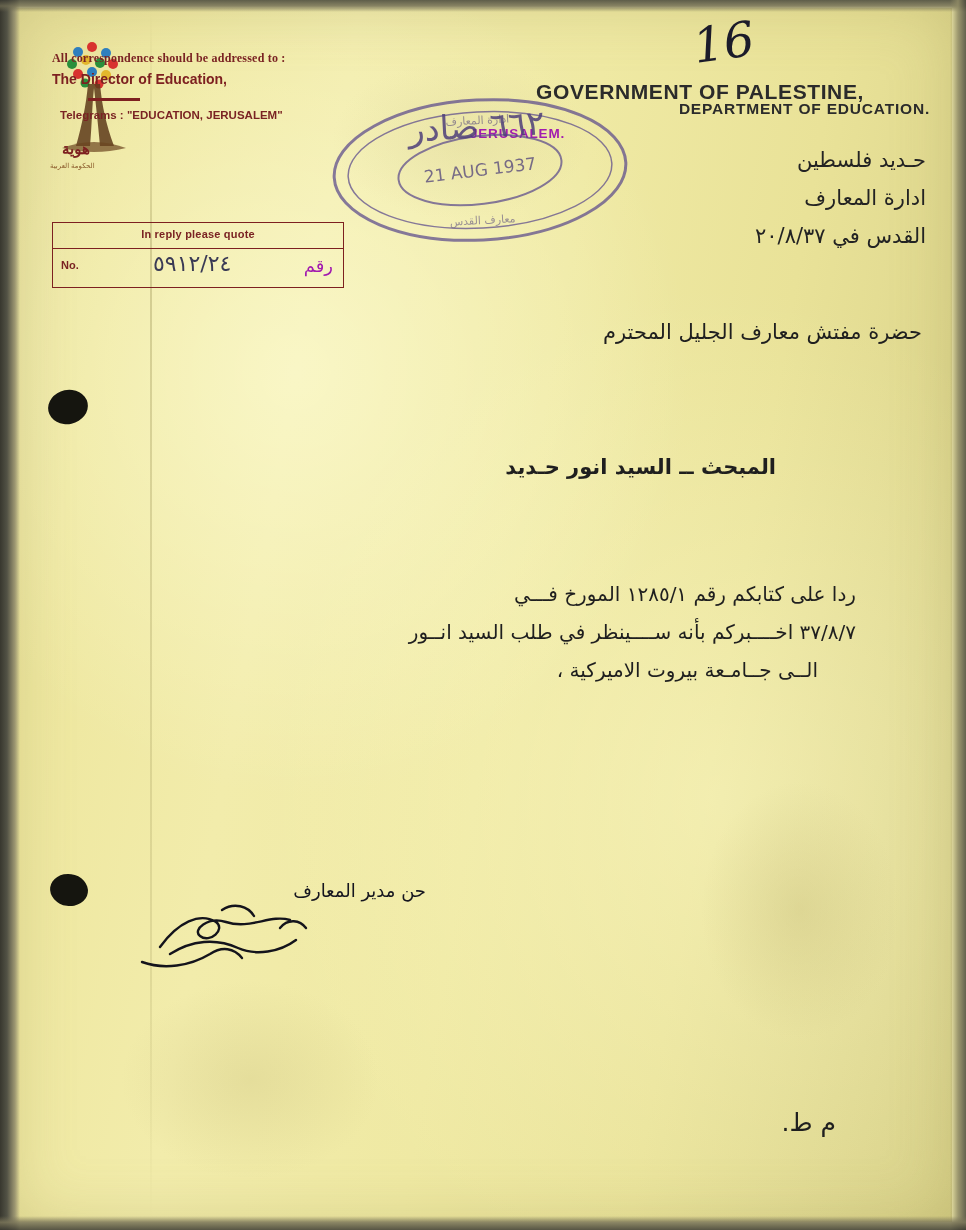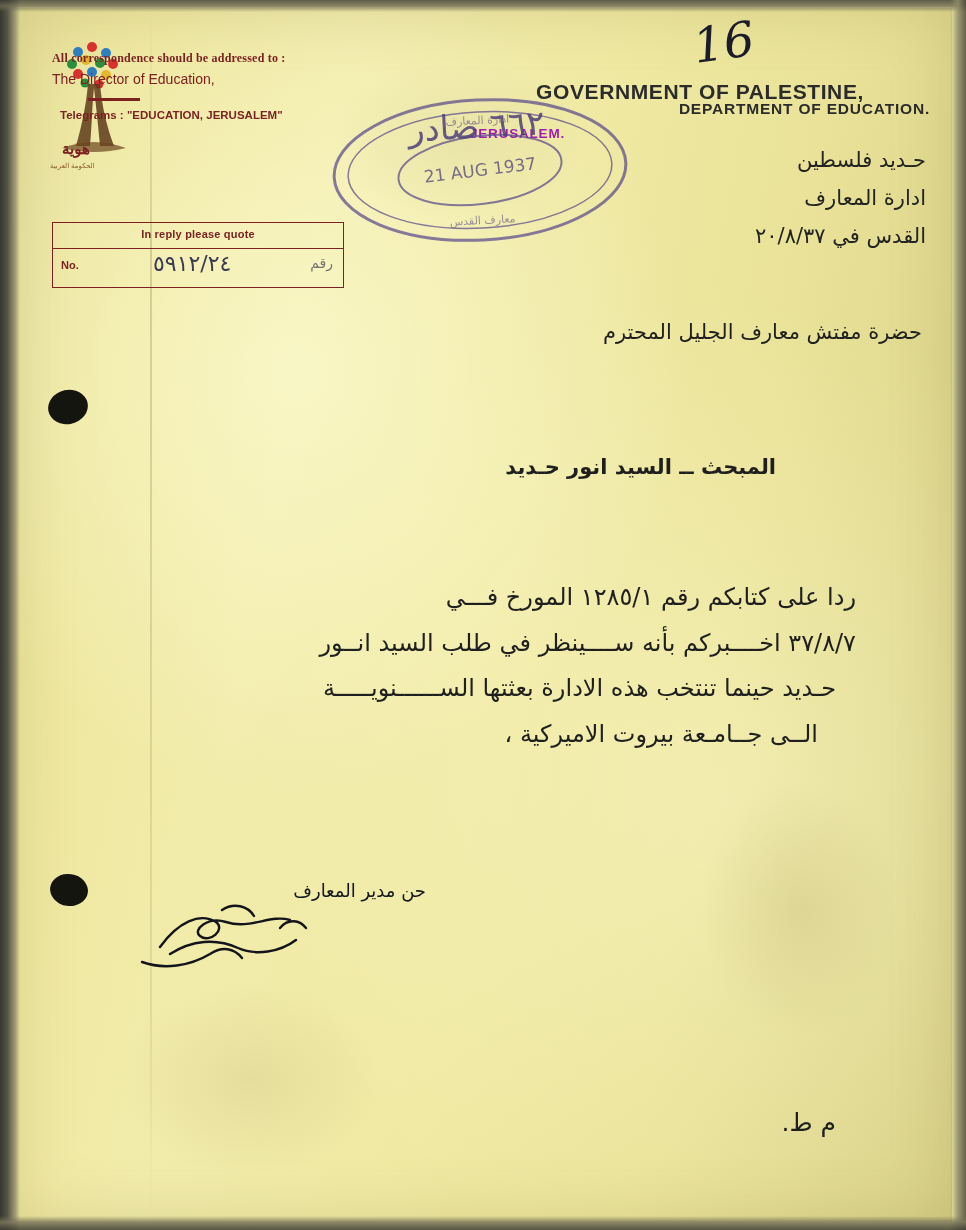--- a/index.html
+++ b/index.html
@@ -65,21 +65,21 @@
   .lh-line {
     font-size: 12px;
     font-weight: bold;
     letter-spacing: 0.2px;
     color: #7a2323;
     line-height: 1.45;
     font-family: Liberation Serif, serif;
   }
   .lh-addr {
     font-size: 14px;
-    font-weight: normal;
+    font-weight: bold;
     color: #7d2020;
     line-height: 1.5;
     margin-top: 2px;
   }
   .lh-rule {
     width: 52px;
     height: 3px;
     background: #7d2020;
     margin: 8px 0 6px 36px;
   }
@@ -151,22 +151,22 @@
     position: absolute;
     left: 100px; top: 28px;
     font-size: 22px;
     color: #3a3a55;
     letter-spacing: 2px;
     font-family: "DejaVu Sans", sans-serif;
   }
   .qb-raqm {
     position: absolute;
     right: 10px; top: 32px;
-    font-size: 14px;
-    color: #737373;
+    font-size: 18px;
+    color: #a21caf;
     direction: rtl;
     font-family: "DejaVu Sans", sans-serif;
   }
 
   
   .gov-title {
     position: absolute;
     left: 470px;
     top: 80px;
     width: 460px;
@@ -269,21 +269,21 @@
     font-weight: bold;
   }
 
   .ar-body {
     position: absolute;
     right: 110px;
     top: 575px;
     width: 700px;
     direction: rtl;
     text-align: right;
-    font-size: 24px;
+    font-size: 20px;
     line-height: 1.9;
     color: #1f1f1f;
     font-family: "DejaVu Sans", sans-serif;
     letter-spacing: 0.6px;
   }
   .ar-body div { white-space: nowrap; }
   .ar-body .ind1 { margin-right: 0px; }
   .ar-body .ind2 { margin-right: 0px; }
   .ar-body .ind3 { margin-right: 20px; }
   .ar-body .ind4 { margin-right: 38px; }
@@ -402,21 +402,20 @@
   <div class="ar-head ar-h1">حـديد فلسطين</div>
   <div class="ar-head ar-h2">ادارة المعارف</div>
   <div class="ar-head ar-h3">القدس في ٢٠/٨/٣٧</div>
 
   <div class="ar-to">حضرة مفتش معارف الجليل المحترم</div>
   <div class="ar-subject">المبحث ــ السيد انور حـديد</div>
 
   <div class="ar-body">
     <div class="ind1">ردا على كتابكم رقم ١٢٨٥/١ المورخ فـــي</div>
     <div class="ind2">٣٧/٨/٧ اخــــبركم بأنه ســــينظر في طلب السيد انــور</div>
-    <div class="ind3">حـديد حينما تنتخب هذه الادارة بعثتها الســــــنويـــــة</div>
     <div class="ind4">الــى جــامـعة بيروت الاميركية ،</div>
   </div>
 
   <div class="signature-label">حن مدير المعارف</div>
   <div class="signature-mark">
     <svg width="280" height="90" viewBox="0 0 280 90">
       <g fill="none" stroke="#14141c" stroke-width="2.4" stroke-linecap="round">
         <path d="M30 55 C48 30 70 20 86 30 C96 37 80 52 70 44 C62 38 78 24 96 30 C120 38 140 22 160 28"></path>
         <path d="M40 62 C62 48 86 46 108 56 C126 64 150 60 166 48"></path>
         <path d="M12 70 C34 78 60 74 80 62 C92 54 104 56 112 66"></path>

